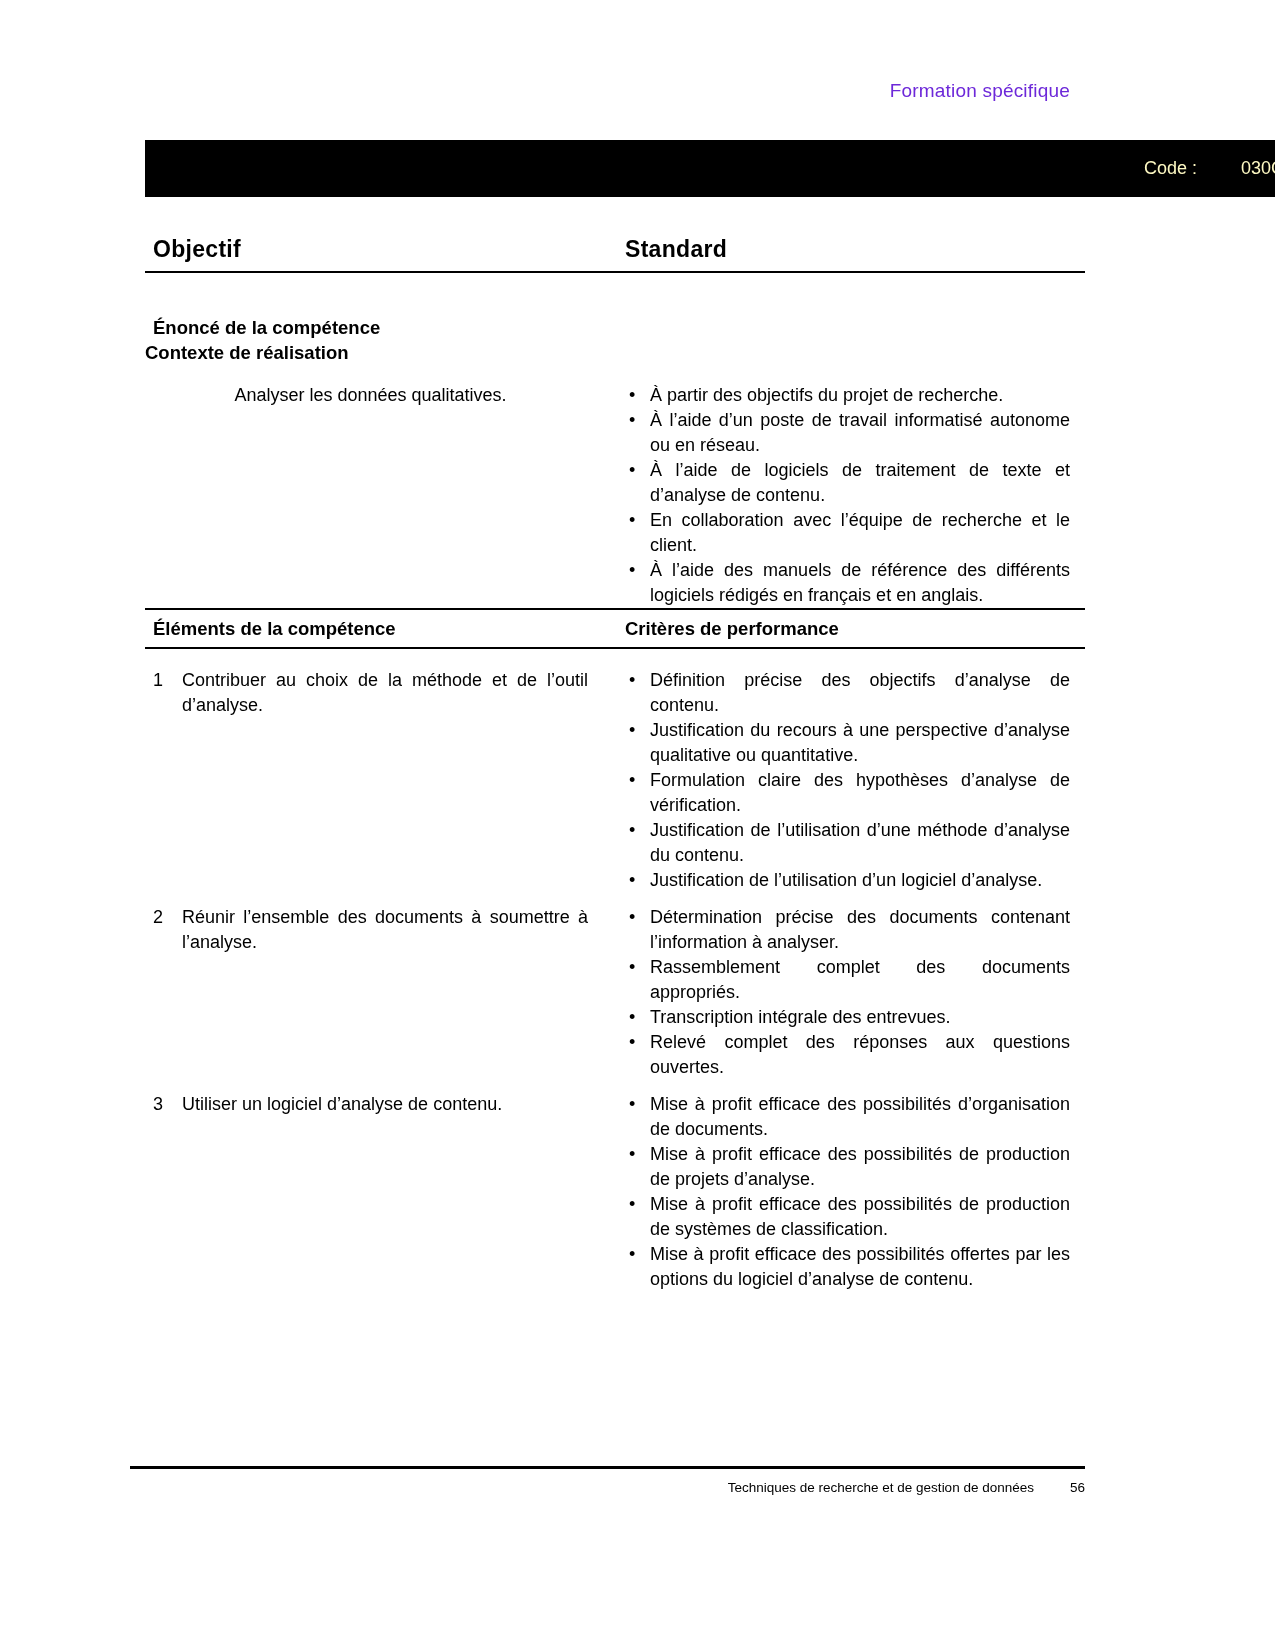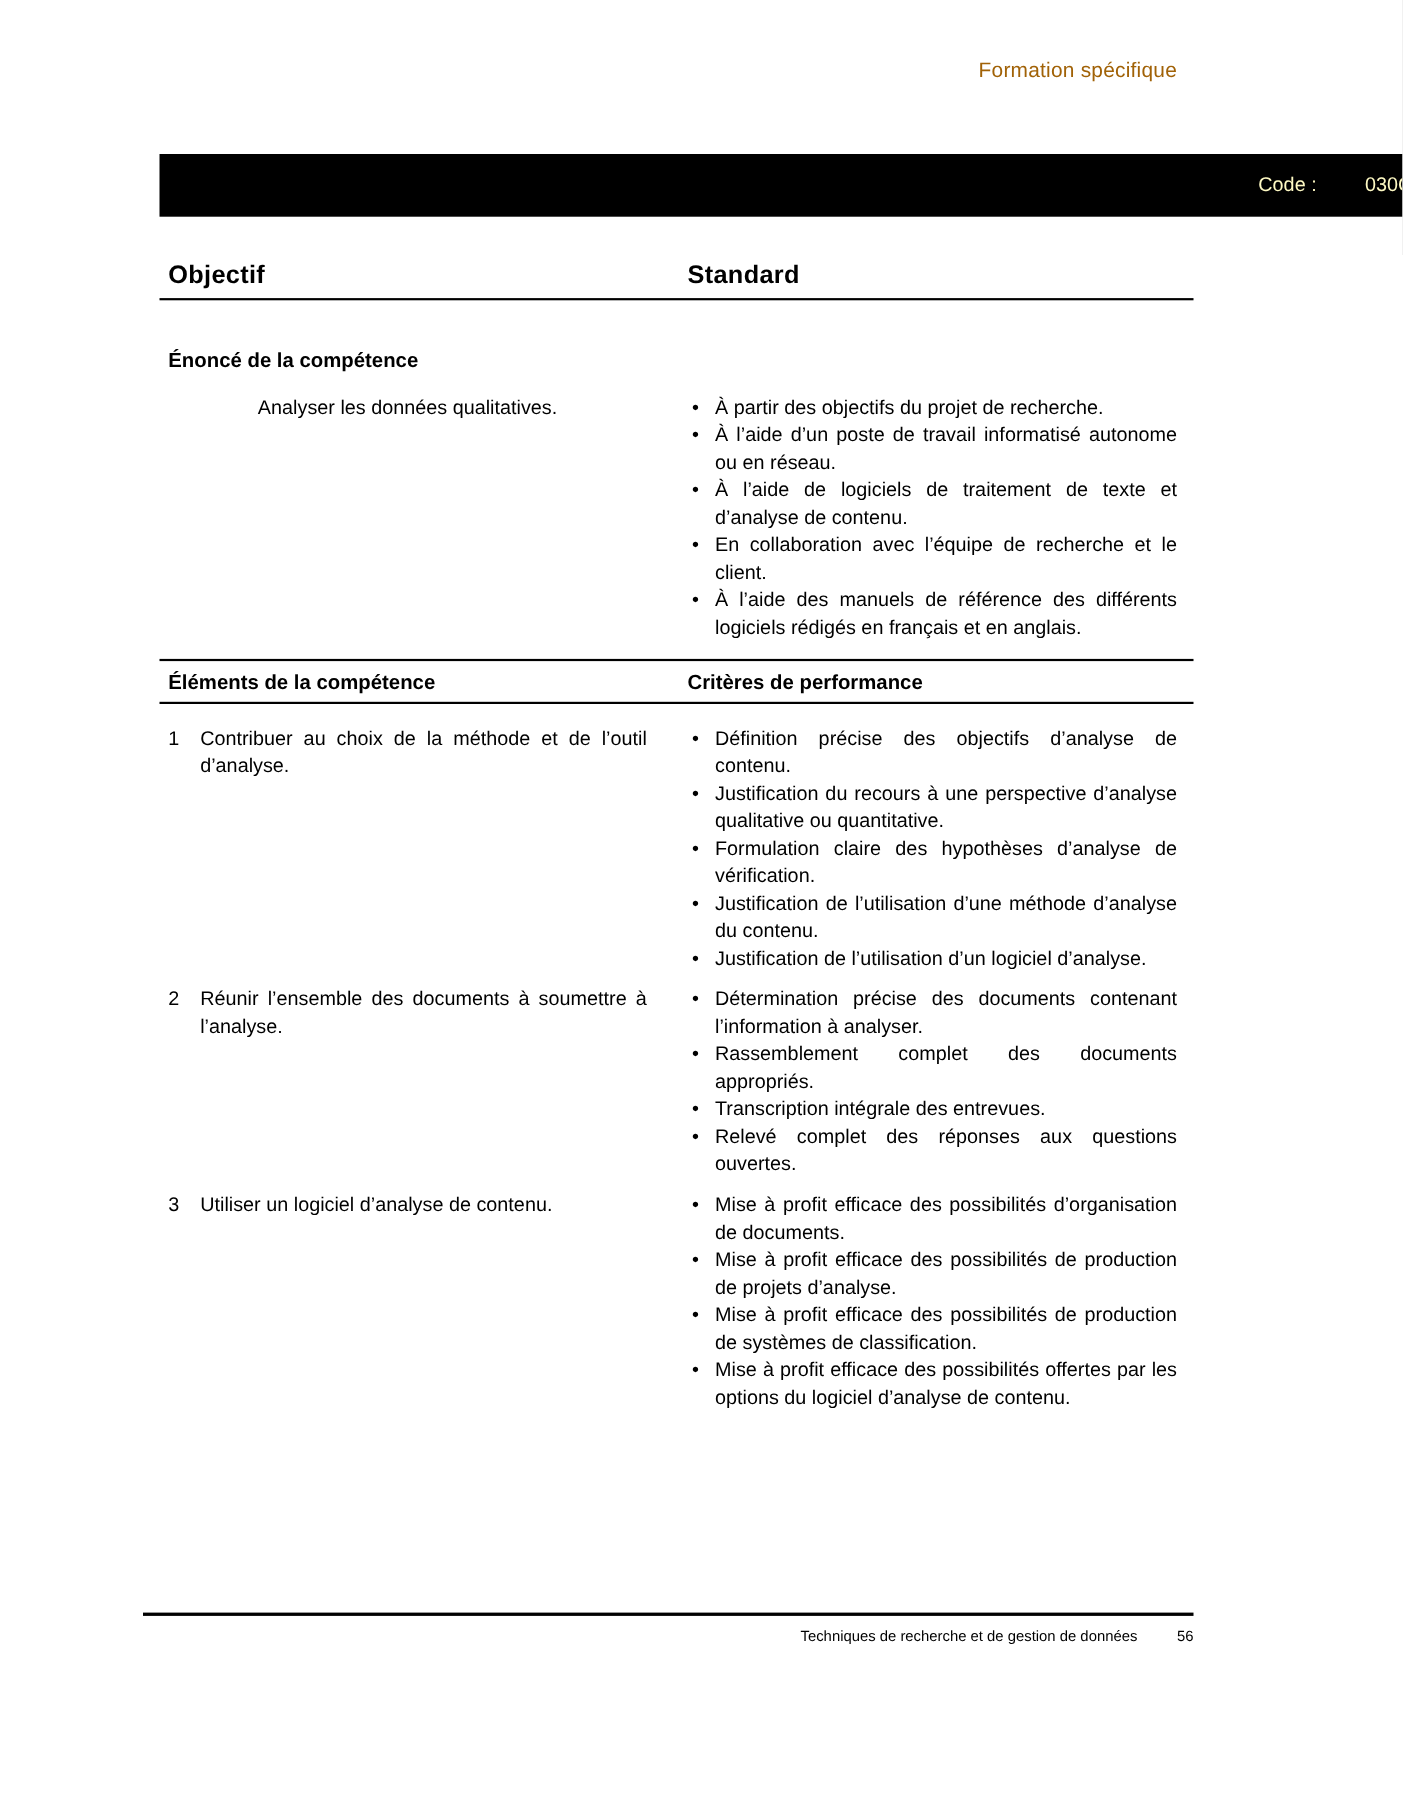--- a/index.html
+++ b/index.html
@@ -9,24 +9,24 @@
     width: 1275px;
     height: 1650px;
     background: #ffffff;
     font-family: "Liberation Sans", sans-serif;
     color: #000000;
     overflow: hidden;
     margin: 0 auto;
   }
   .header-right {
     position: absolute;
-    top: 54px;
+    top: 80px;
     right: 205px;
     font-size: 19px;
-    color: #a16207;
+    color: #6d28d9;
     letter-spacing: 0.2px;
   }
   .code-bar {
     position: absolute;
     left: 145px;
     top: 140px;
     width: 1274px;
     height: 57px;
     background: #000000;
     color: #fef9c3;
@@ -75,21 +75,21 @@
     padding-left: 25px;
     text-align: justify;
   }
   .bullets li::before {
     content: "\2022";
     position: absolute;
     left: 4px;
     top: 0;
   }
   .section-headings-row {
-    margin-top: 16px;
+    margin-top: 0;
     border-top: 2px solid #000000;
     border-bottom: 2px solid #000000;
     padding: 6px 0 6px 0;
     margin-bottom: 19px;
   }
   .item-row { margin-bottom: 12px; }
   .numbered { display: flex; }
   .numbered .num { width: 29px; flex: none; }
   .numbered .itext { width: 406px; text-align: justify; }
   .footer {
@@ -122,20 +122,21 @@
 
   <div class="content">
 
     <div class="row titles-row">
       <div class="col-l col-title">Objectif</div>
       <div class="col-r col-title">Standard</div>
     </div>
 
     <div class="row headings-row">
       <div class="col-l heading">Énoncé de la compétence</div>
+      <div class="col-r heading">Contexte de réalisation</div>
     </div>
 
     <div class="row body-row">
       <div class="col-l">
         <p class="statement">Analyser les données qualitatives.</p>
       </div>
       <div class="col-r">
         <ul class="bullets">
           <li>À partir des objectifs du projet de recherche.</li>
           <li>À l’aide d’un poste de travail informatisé autonome ou en réseau.</li>

